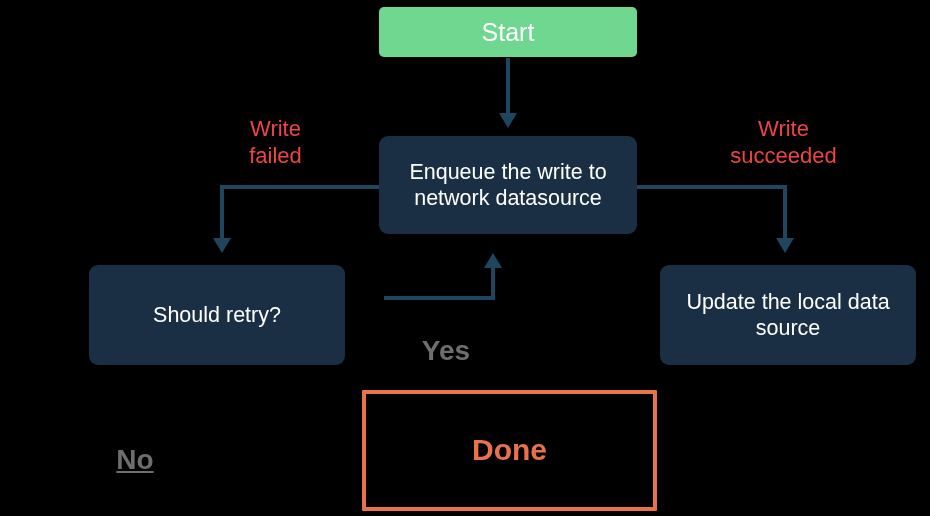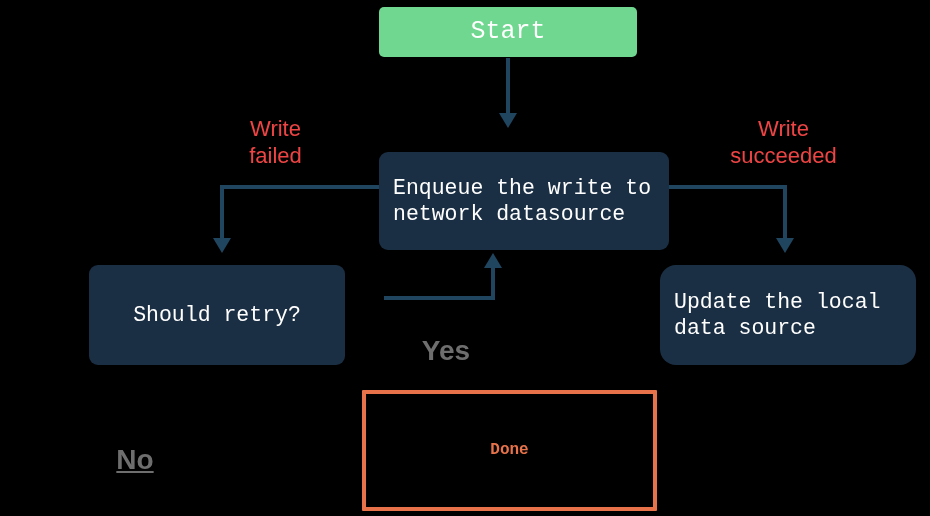--- a/index.html
+++ b/index.html
@@ -16,24 +16,23 @@
     font-family: "Liberation Sans", sans-serif;
     -webkit-font-smoothing: antialiased;
   }
 
   
   .node {
     position: absolute;
     display: flex;
     align-items: center;
     justify-content: center;
-    text-align: left;
+    text-align: center;
     box-sizing: border-box;
     line-height: 1.22;
-    font-family: Liberation Mono, monospace;
   }
 
   .node-start {
     background: #6FD78F;
     border-radius: 5px;
     color: #FFFFFF;
     font-size: 25px;
     font-weight: 400;
   }
 
@@ -44,21 +43,21 @@
     font-size: 21.5px;
     font-weight: 400;
     padding: 0 14px;
   }
 
   .node-terminal {
     background: transparent;
     border: 4px solid #E8734A;
     border-radius: 1px;
     color: #E8734A;
-    font-size: 16px;
+    font-size: 30px;
     font-weight: 700;
   }
 
   
   .edge-label {
     position: absolute;
     text-align: center;
     color: #ef4444;
     line-height: 1.24;
     white-space: pre-line;
@@ -114,29 +113,29 @@
   <div class="arrowhead arrow-down" style="left:776px; top:238px;"></div>
 
   <div class="wire wire-h" style="left:384px; top:296px; width:111px;"></div>
   <div class="wire wire-v" style="left:491px; top:268px; height:32px;"></div>
   <div class="arrowhead arrow-up" style="left:484px; top:253px;"></div>
 
   <div class="node node-start" style="left:379px; top:7px; width:258px; height:50px;">
     <span>Start</span>
   </div>
 
-  <div class="node node-process" style="left:379px; top:152px; width:290px; height:98px;">
+  <div class="node node-process" style="left:379px; top:136px; width:258px; height:98px;">
     <span>Enqueue the write to network datasource</span>
   </div>
 
   <div class="node node-process" style="left:89px; top:265px; width:256px; height:100px;">
     <span>Should retry?</span>
   </div>
 
-  <div class="node node-process" style="left:660px; top:265px; width:256px; height:100px;border-radius:16px;">
+  <div class="node node-process" style="left:660px; top:265px; width:256px; height:100px;">
     <span>Update the local data source</span>
   </div>
 
   <div class="node node-terminal" style="left:362px; top:390px; width:295px; height:121px;">
     <span>Done</span>
   </div>
 
   <div class="edge-label regular" style="left:198px; top:115px; width:155px;">Write
 failed</div>
 

